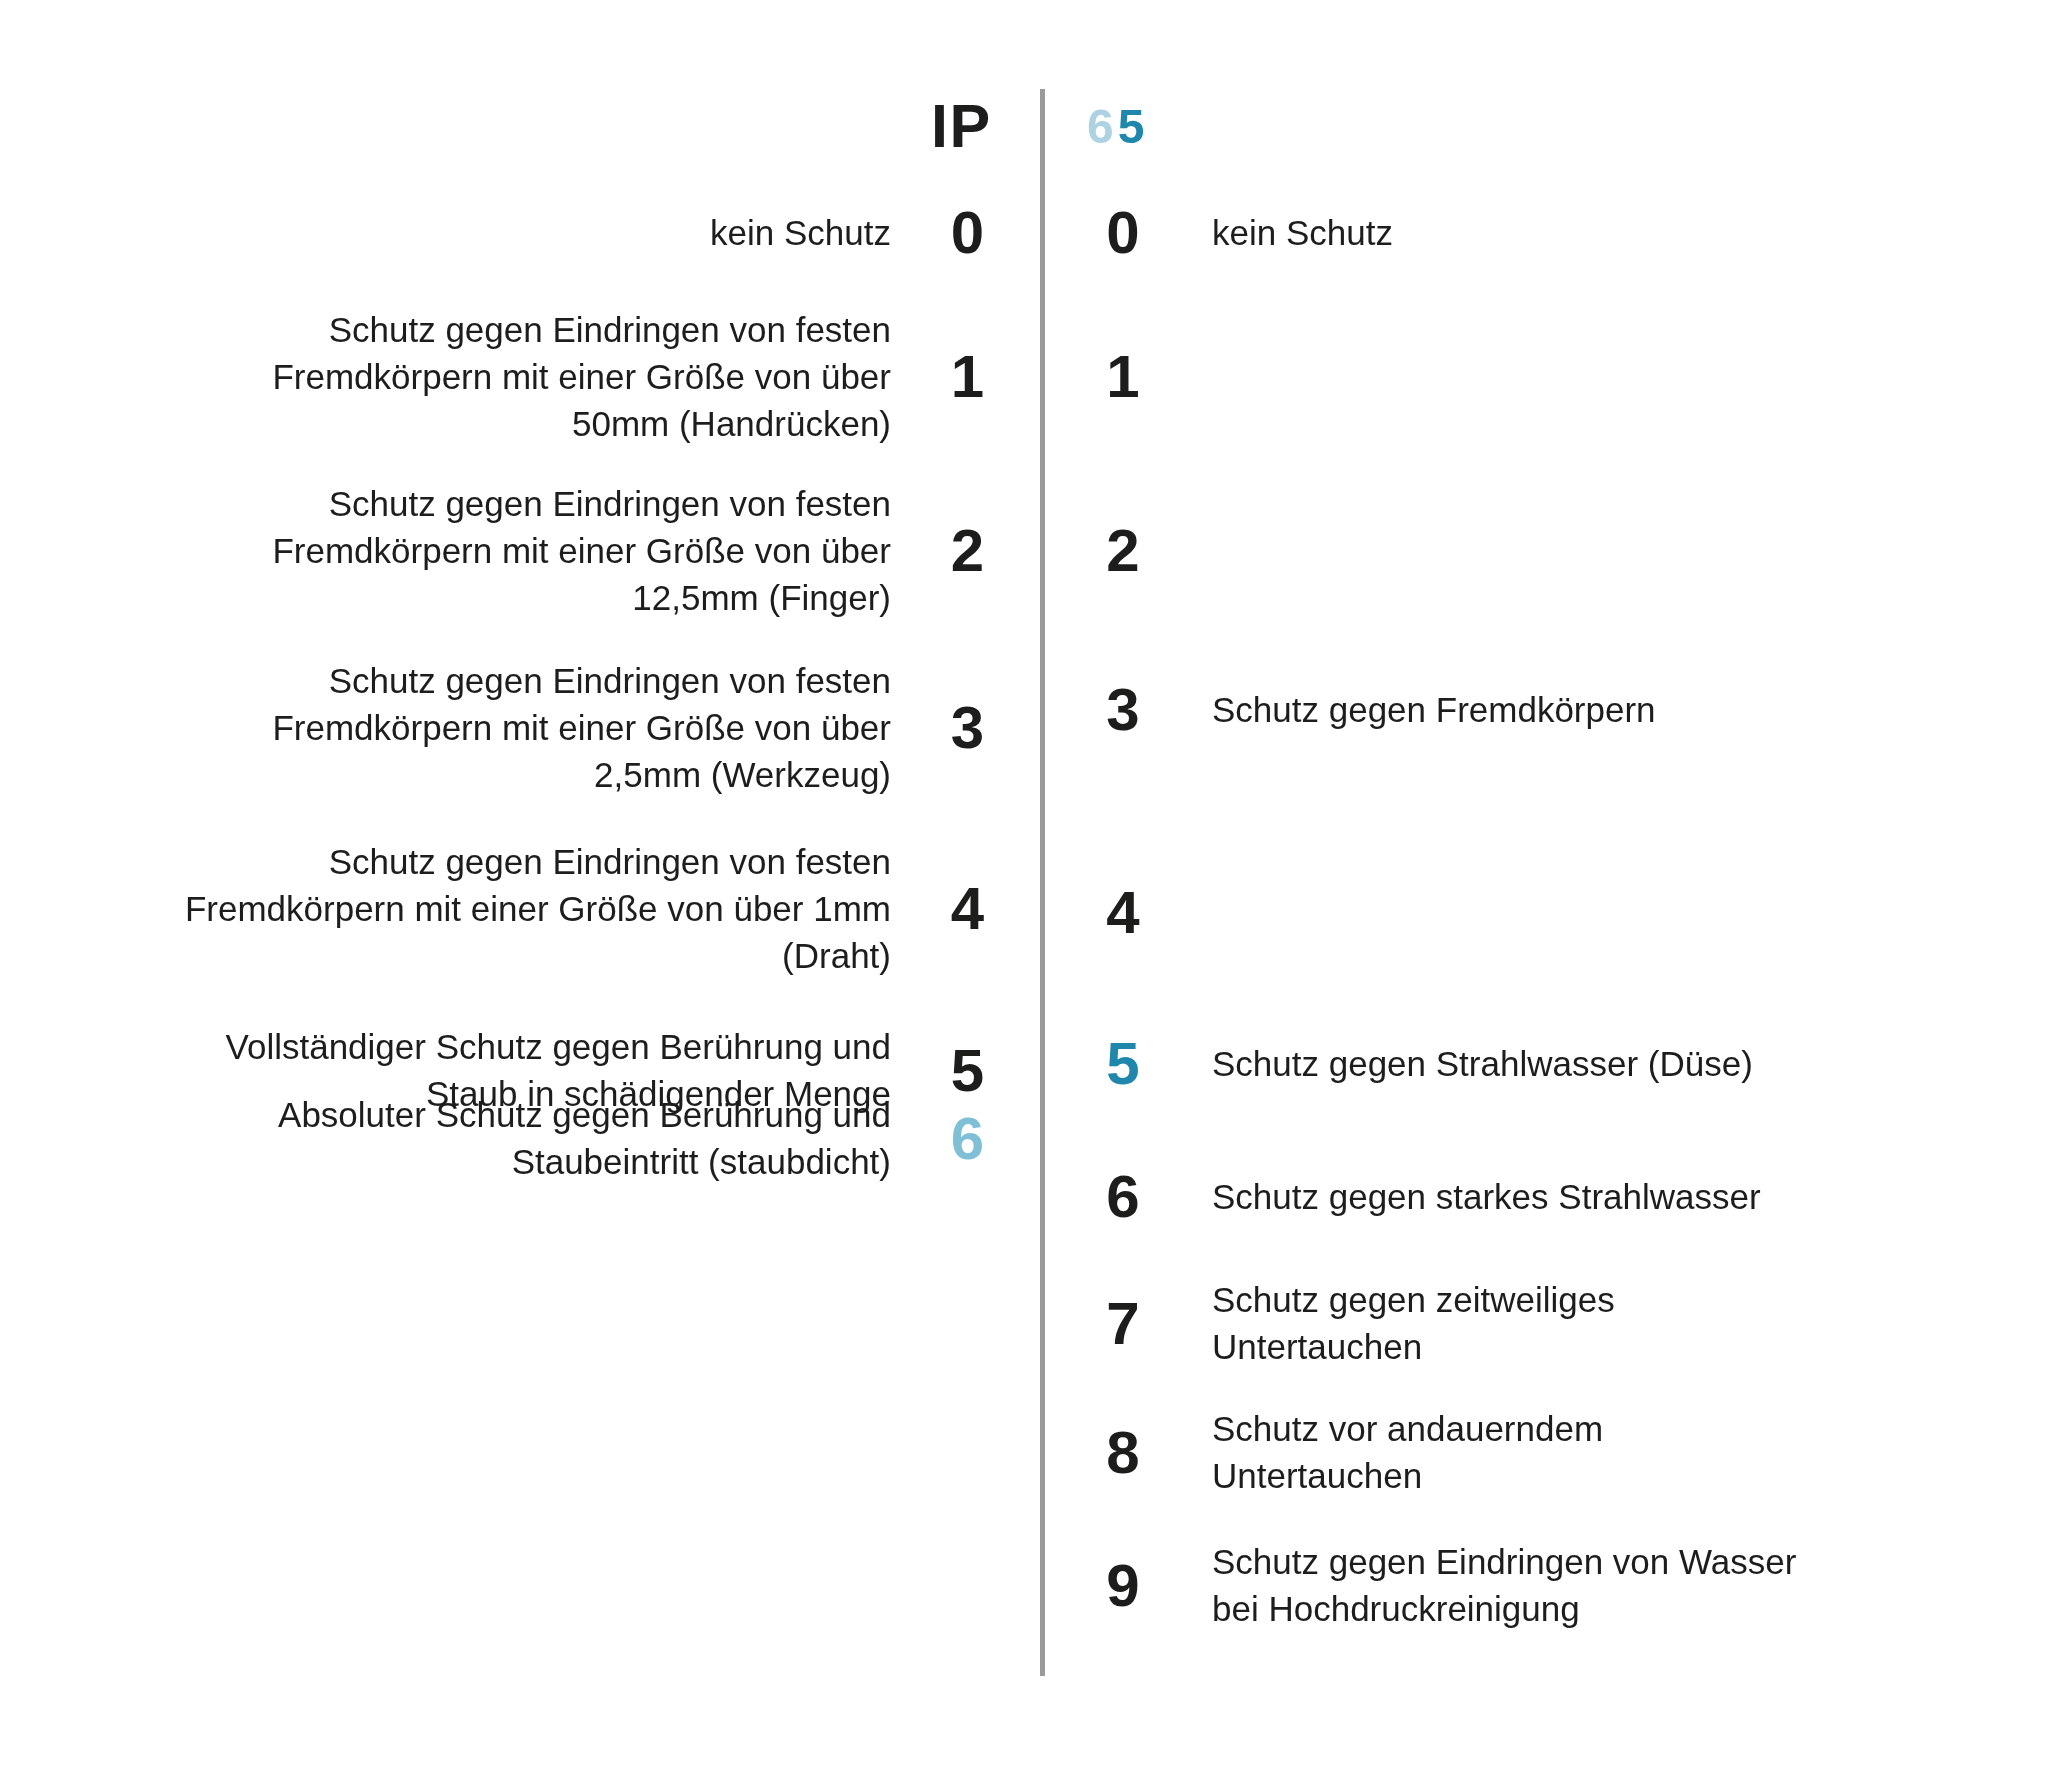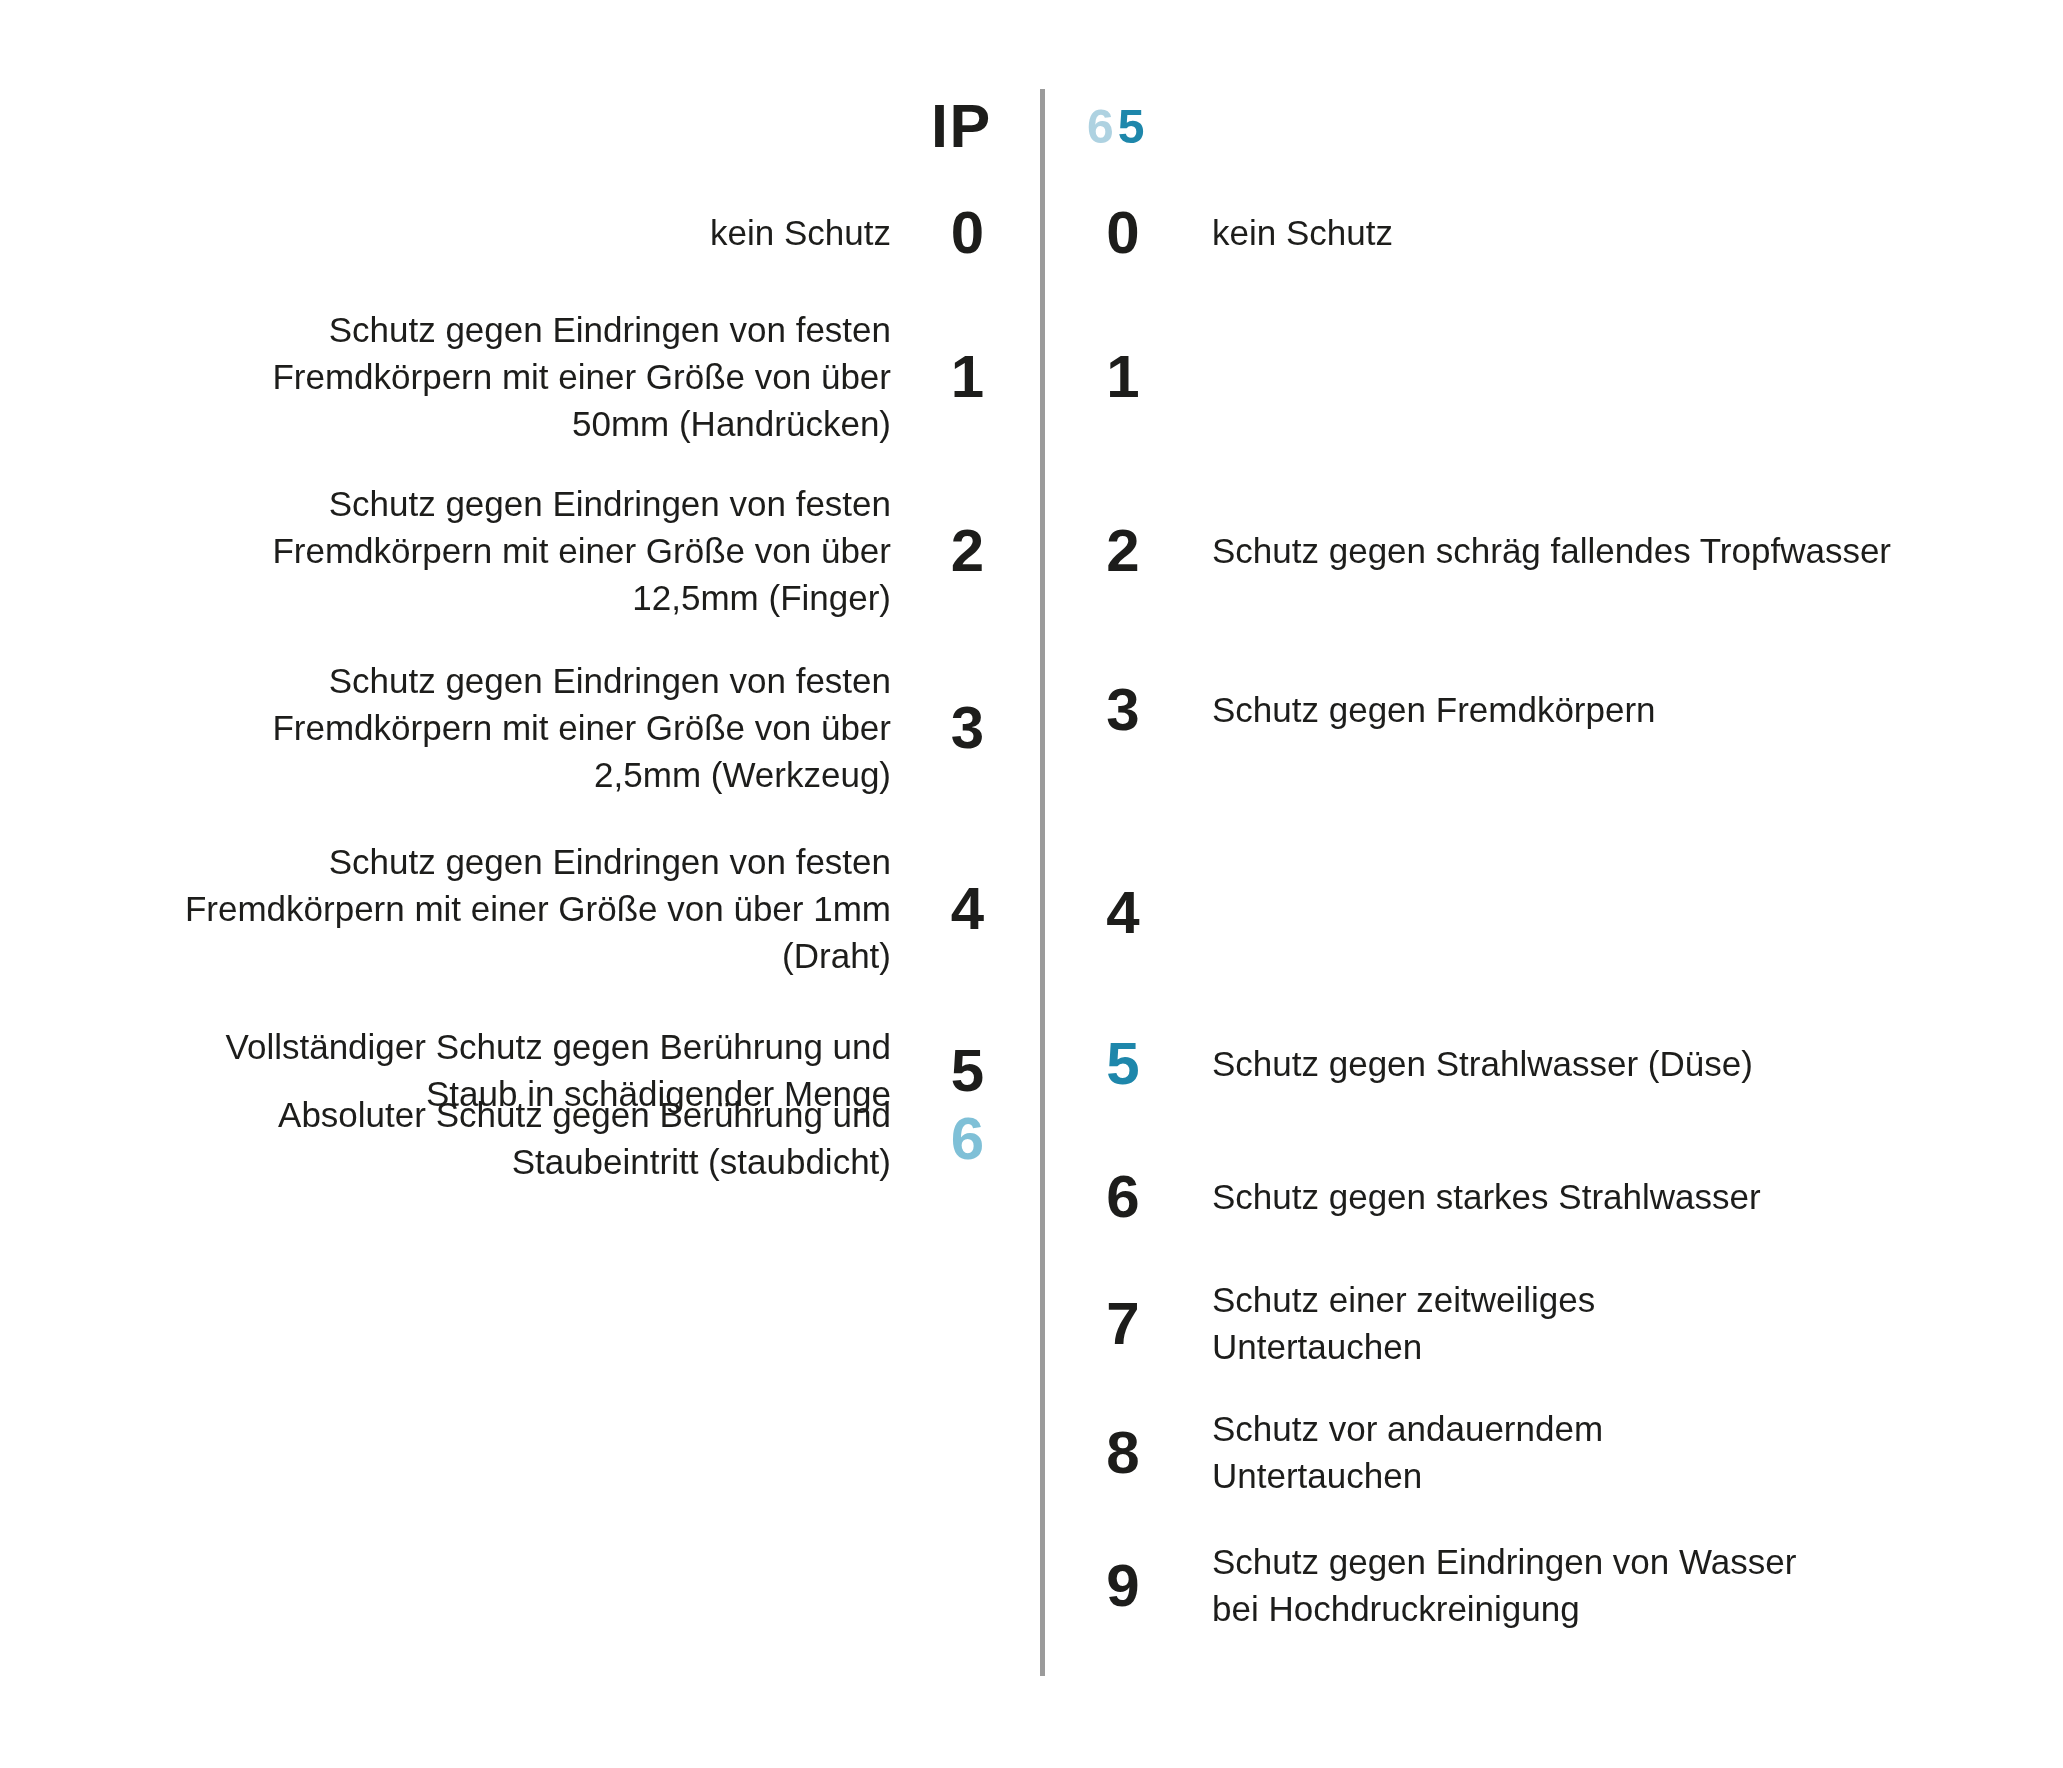--- a/index.html
+++ b/index.html
@@ -152,40 +152,39 @@
 
   <div class="rrow" style="top:232px">
     <div class="rnum">0</div>
     <div class="rtext">kein Schutz</div>
   </div>
   <div class="rrow" style="top:376px">
     <div class="rnum">1</div>
   </div>
   <div class="rrow" style="top:550px">
     <div class="rnum">2</div>
-    <div class="rtext">Schutz gegen schräg fallendes Tropfwasser</div>
   </div>
   <div class="rrow" style="top:709px">
     <div class="rnum">3</div>
     <div class="rtext">Schutz gegen Fremdkörpern</div>
   </div>
   <div class="rrow" style="top:912px">
     <div class="rnum">4</div>
   </div>
   <div class="rrow" style="top:1063px">
     <div class="rnum hl-dark">5</div>
     <div class="rtext">Schutz gegen Strahlwasser (Düse)</div>
   </div>
   <div class="rrow" style="top:1196px">
     <div class="rnum">6</div>
     <div class="rtext">Schutz gegen starkes Strahlwasser</div>
   </div>
   <div class="rrow" style="top:1323px">
     <div class="rnum">7</div>
-    <div class="rtext">Schutz einer zeitweiliges
+    <div class="rtext">Schutz gegen zeitweiliges
 Untertauchen</div>
   </div>
   <div class="rrow" style="top:1452px">
     <div class="rnum">8</div>
     <div class="rtext">Schutz vor andauerndem
 Untertauchen</div>
   </div>
   <div class="rrow" style="top:1585px">
     <div class="rnum">9</div>
     <div class="rtext">Schutz gegen Eindringen von Wasser

